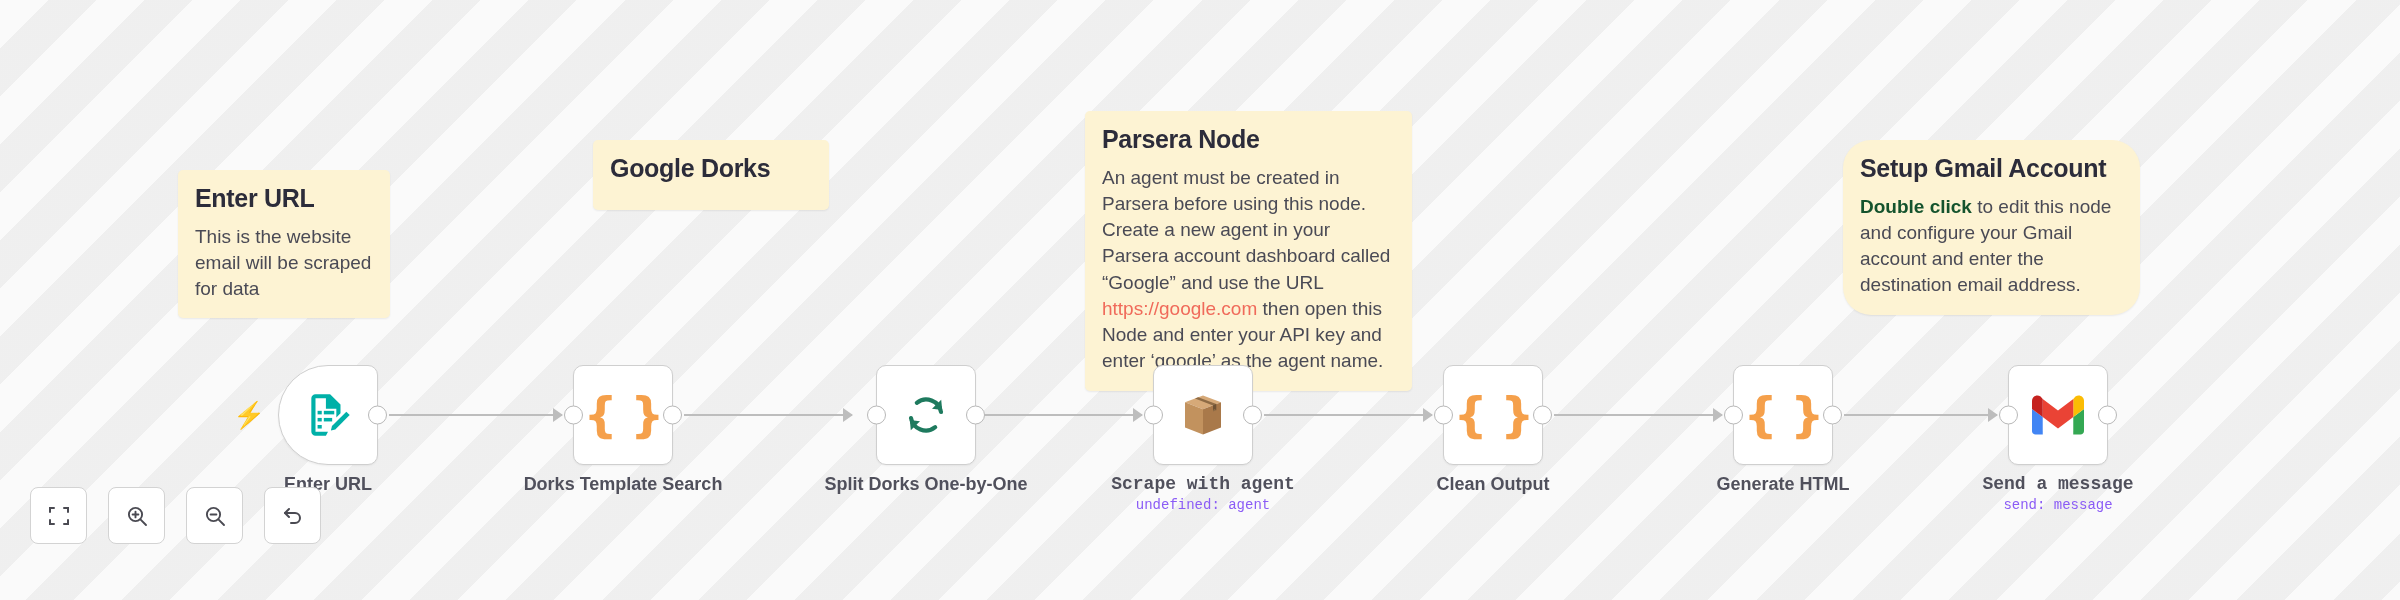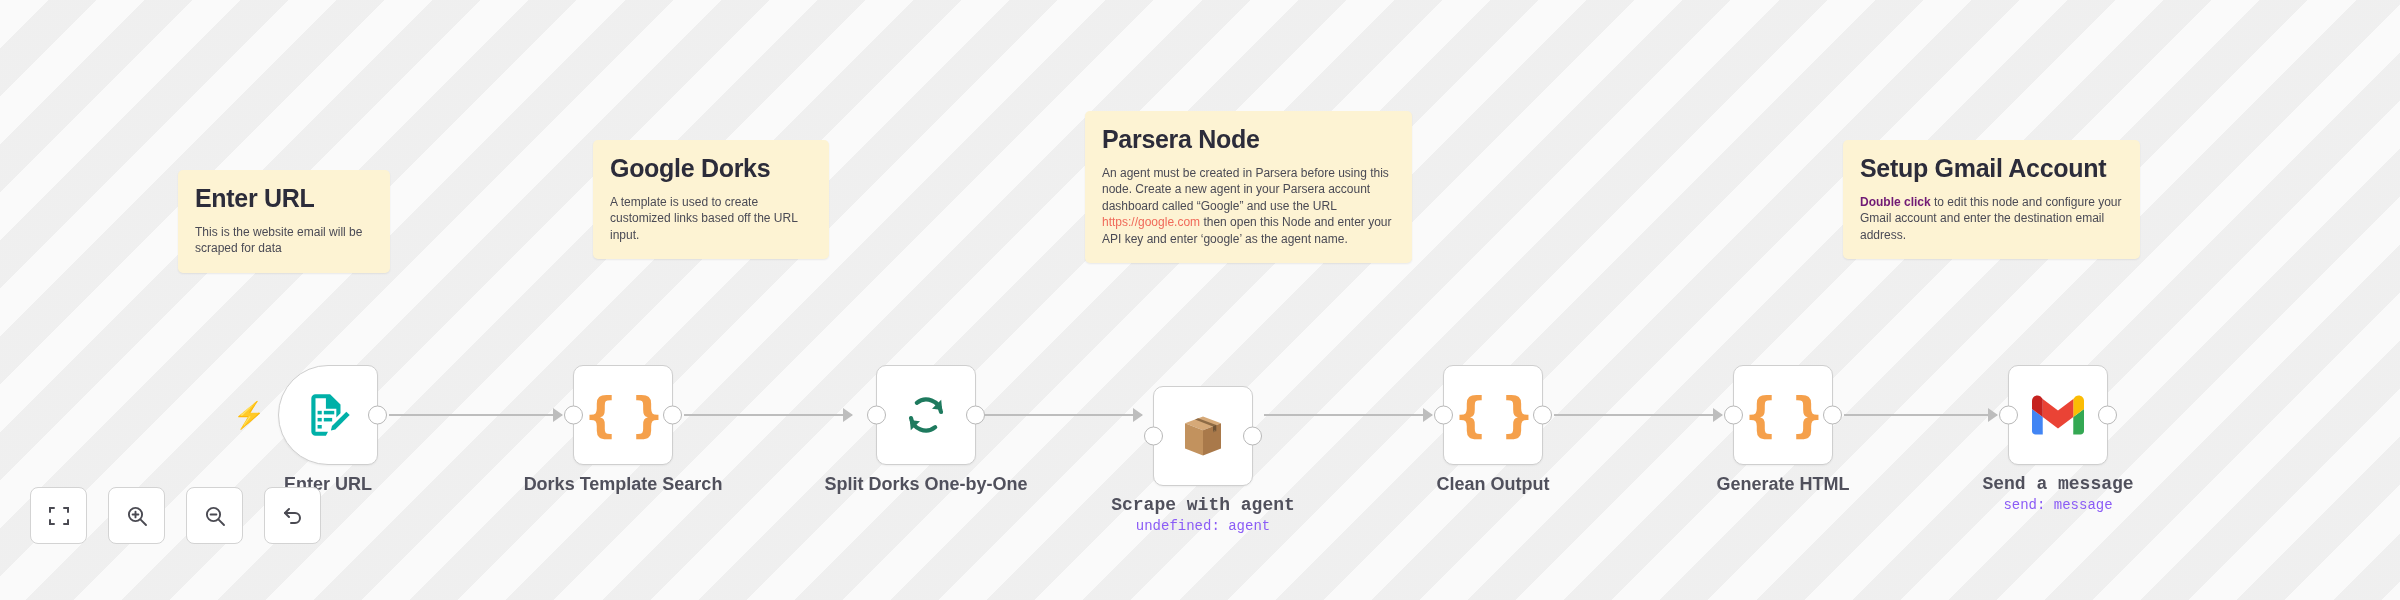--- a/index.html
+++ b/index.html
@@ -39,31 +39,31 @@
   }
   .sticky-title {
     font-size: 25px;
     font-weight: bold;
     color: #2c2c3a;
     letter-spacing: -0.3px;
     line-height: 1.15;
     margin-bottom: 11px;
   }
   .sticky-body {
-    font-size: 12px;
+    font-size: 19px;
     line-height: 1.38;
     color: #4a4a55;
   }
   .sticky-body .link { color: #f06a5a; }
-  .sticky-body .strong { font-weight: bold; color: #701a75; }
+  .sticky-body .strong { font-weight: bold; color: #14532d; }
 
   #note-enter-url   { left: 178px; top: 170px;  width: 212px; }
   #note-google-dorks{ left: 593px; top: 140px;  width: 236px; }
   #note-parsera     { left: 1085px; top: 111px; width: 327px; }
-  #note-gmail       { left: 1843px; top: 140px; width: 297px; }
+  #note-gmail       { left: 1843px; top: 140px; width: 297px; border-radius: 28px; }
 
   
   .node {
     position: absolute;
     width: 100px;
     height: 100px;
     background: #ffffff;
     border: 1.5px solid #cfcfcf;
     border-radius: 10px;
     display: flex;
@@ -113,21 +113,21 @@
     transform: translateY(-50%);
     font-size: 26px;
     color: #f4553d;
     line-height: 1;
   }
 
   
   #node-1 { left: 278px; top: 365px; }
   #node-2 { left: 573px; top: 365px; }
   #node-3 { left: 876px; top: 365px; }
-  #node-4 { left: 1153px; top: 386px; font-family: Liberation Mono, monospace; }
+  #node-4 { left: 1153px; top: 365px; font-family: Liberation Mono, monospace; }
   #node-5 { left: 1443px; top: 365px; }
   #node-6 { left: 1733px; top: 365px; }
   #node-7 { left: 2008px; top: 365px; font-family: Liberation Mono, monospace; }
 
   
   .conn {
     position: absolute;
     height: 2px;
     background: #bdbdbd;
     top: 414px;
@@ -194,21 +194,20 @@
   <div class="conn" id="conn-5"></div>
   <div class="conn" id="conn-6"></div>
 
   <div class="sticky" id="note-enter-url">
     <div class="sticky-title">Enter URL</div>
     <div class="sticky-body">This is the website email will be scraped for data</div>
   </div>
 
   <div class="sticky" id="note-google-dorks">
     <div class="sticky-title">Google Dorks</div>
-    <div class="sticky-body">A template is used to create customized links based off the URL input.</div>
   </div>
 
   <div class="sticky" id="note-parsera">
     <div class="sticky-title">Parsera Node</div>
     <div class="sticky-body"><span>An agent must be created in Parsera before using this node. Create a new agent in your Parsera account dashboard called “Google” and use the URL </span><span class="link">https://google.com</span><span> then open this Node and enter your API key and enter ‘google’ as the agent name.</span></div>
   </div>
 
   <div class="sticky" id="note-gmail">
     <div class="sticky-title">Setup Gmail Account</div>
     <div class="sticky-body"><span class="strong">Double click</span><span> to edit this node and configure your Gmail account and enter the destination email address.</span></div>

